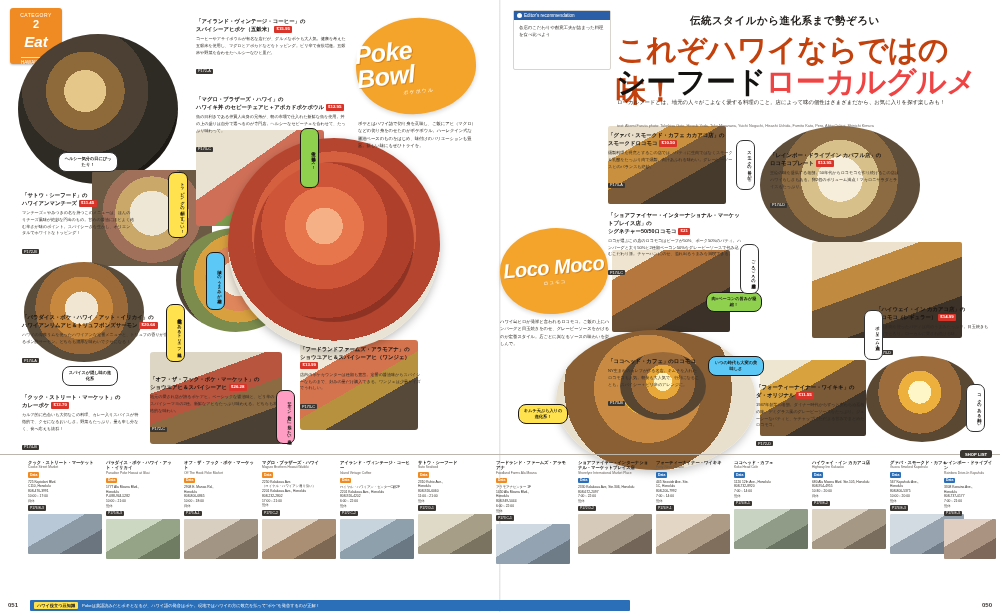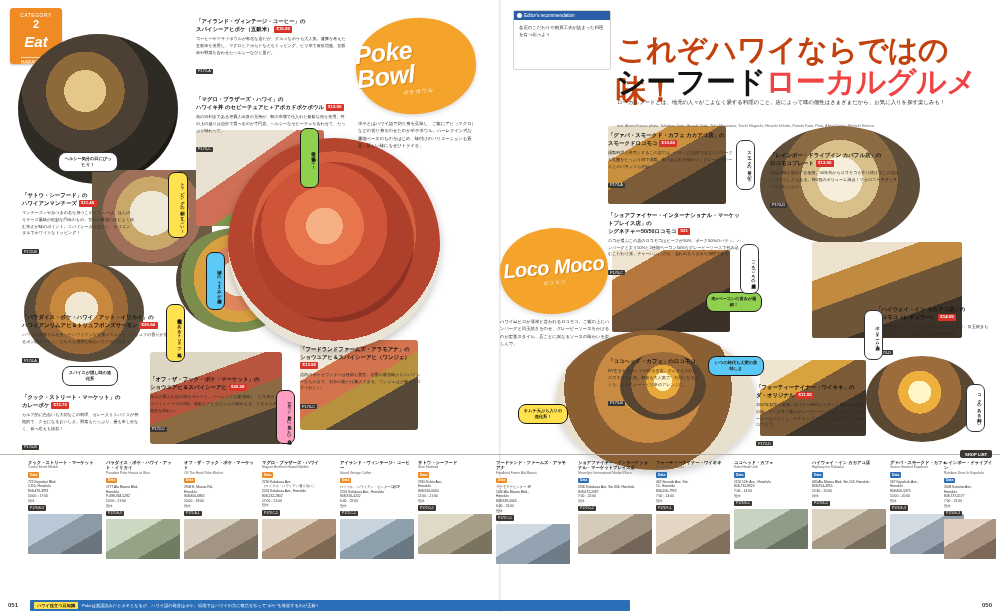--- a/index.html
+++ b/index.html
@@ -193,20 +193,21 @@
   <div class="loco-desc">ハワイ島ヒロが発祥と言われるロコモコ。ご飯の上にハンバーグと目玉焼きをのせ、グレービーソースをかけるのが定番スタイル。店ごとに異なるソースの味わいを楽しんで。</div>
 
   <div class="edrec">
     <div class="bar">
       <span class="dot"></span>
       <span>Editor's recommendation</span>
     </div>
     <div class="tx">各店のこだわりや創意工夫が詰まった料理を食べ比べよう</div>
   </div>
 
+  <div class="head-sub">伝統スタイルから進化系まで勢ぞろい</div>
   <div class="head-1">これぞハワイならではの味！</div>
   <div class="head-2">
     <span>シーフード</span><span class="rd">ローカルグルメ</span>
   </div>
   <div class="head-body">ローカルフードとは、地元の人々がこよなく愛する料理のこと。店によって味の個性はさまざまだから、お気に入りを探す楽しみも！</div>
   <div class="head-credit">text: Akemi Furuta  photo: Takehisa Goto, Hiroaki Yoda, Taku Miyazawa, Yuichi Noguchi, Hisashi Uchida, Fumito Kato, Pero, Akito Ochiai, Shinichi Kimura</div>
 
   <div class="item" style="left:196px;top:18px;width:150px;">
     <div class="hdr">
       <span>「アイランド・ヴィンテージ・コーヒー」の</span><br>

